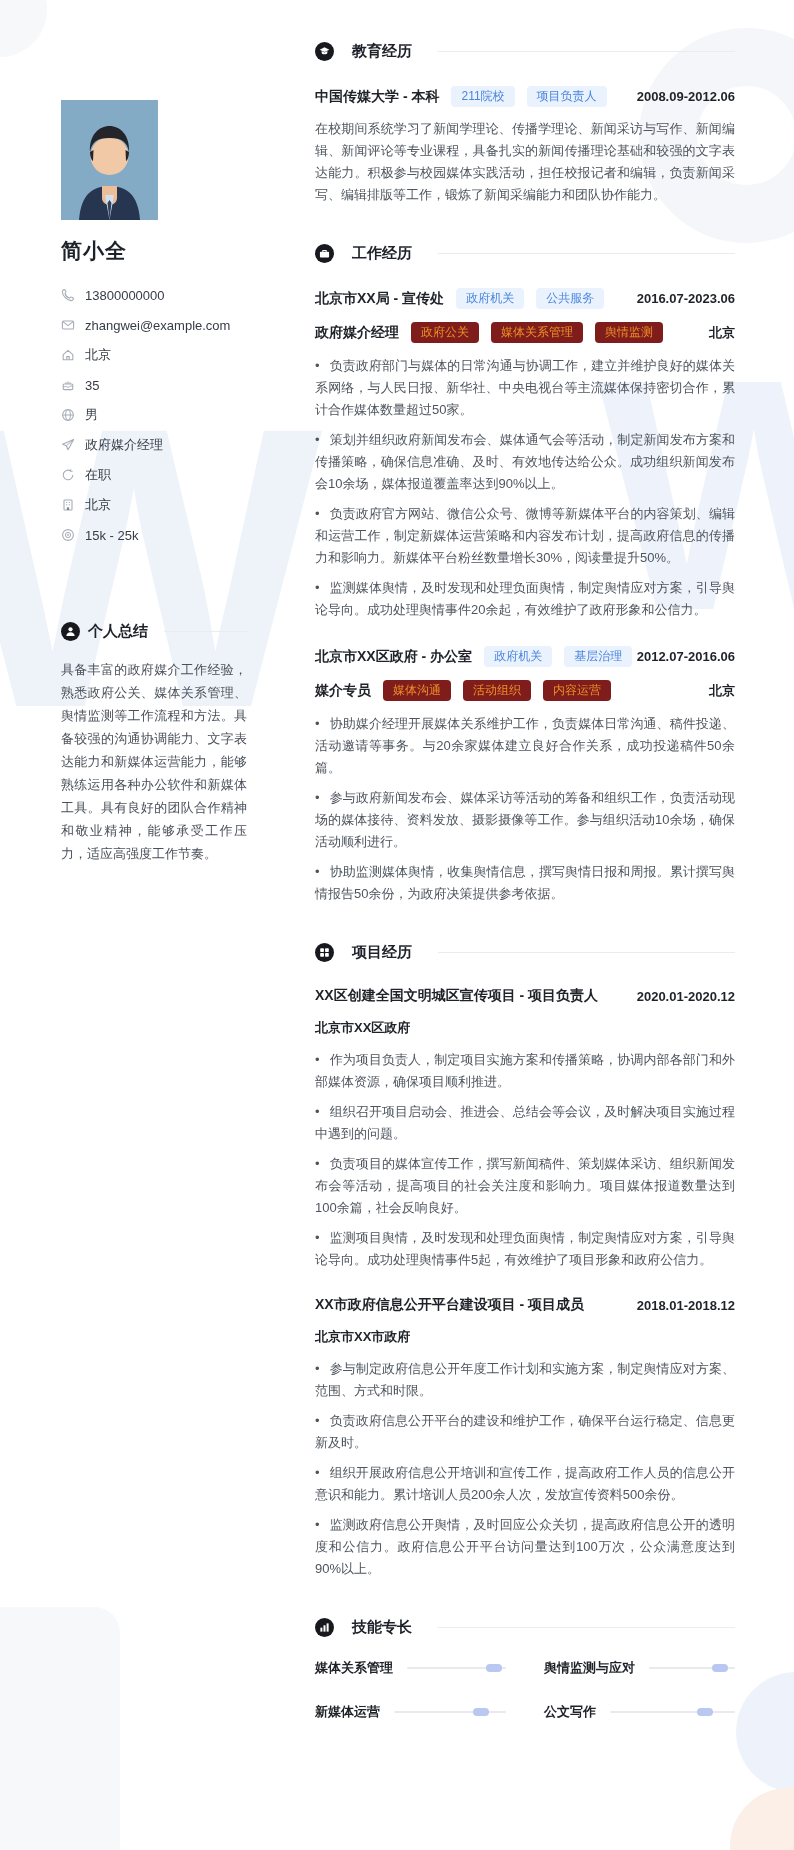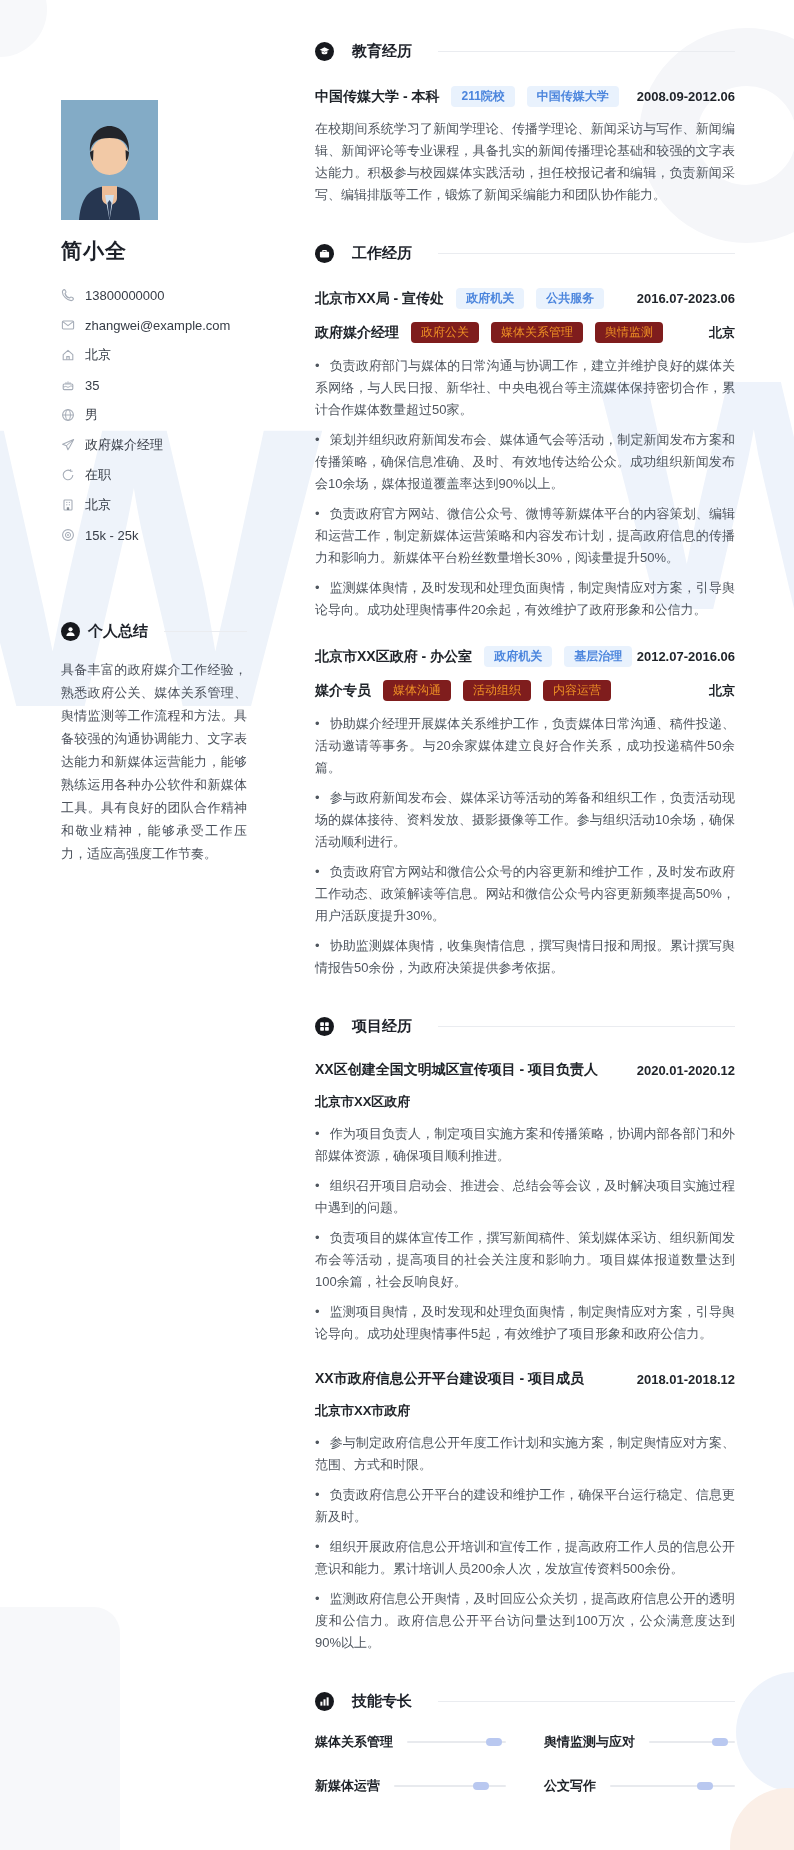--- a/index.html
+++ b/index.html
@@ -38,21 +38,21 @@
   .sec-head { display:flex; align-items:center; gap:18px; }
   .sec-icon { width:19px; height:19px; border-radius:50%; background:#17191e; display:flex; align-items:center; justify-content:center; flex:0 0 auto; }
   .sec-title { font-size:15px; font-weight:700; color:#1d2129; white-space:nowrap; }
   .sec-line { flex:1; height:1px; background:#eaecf0; margin-left:8px; }
 
   .row { display:flex; align-items:center; }
   .ttl { font-weight:700; font-size:14px; color:#1f2329; white-space:nowrap; }
   .date { margin-left:auto; font-weight:700; font-size:13px; color:#1f2329; white-space:nowrap; }
   .loc { margin-left:auto; font-weight:700; font-size:13px; color:#1f2329; }
   .tag { margin-left:12px; padding:2px 10px; border-radius:4px; font-size:12px; line-height:17px; white-space:nowrap; }
-  .tag-blue { background:#e9f2fd; color:#4b85dd;font-weight:bold; }
+  .tag-blue { background:#e9f2fd; color:#4b85dd; }
   .tag-orange { background:#7f1d1d; color:#ee9025; }
 
   .entry-head { margin-top:25px; }
   .pos-row { margin-top:13px; }
   .major { margin-top:15px; font-size:13px; font-weight:700; color:#1f2329; }
   .para { margin-top:11px; font-size:13px; line-height:22px; color:#4e555e; text-align:justify; }
   .bullets { margin-top:12px; }
   .bullet { font-size:13px; line-height:22px; color:#4e555e; text-align:justify; margin-bottom:8px; }
   .bullet::before { content:"•"; margin-right:10px; color:#4e555e; }
   .org { margin-top:14px; font-size:13px; font-weight:700; color:#1f2329; }
@@ -186,21 +186,21 @@
                 <path d="M6 1.4 0.7 4 6 6.6 11.3 4Z" fill="#fff"></path>
                 <path d="M2.9 5.5v2.1c0 .8 1.4 1.5 3.1 1.5s3.1-.7 3.1-1.5V5.5L6 7Z" fill="#fff"></path>
               </svg>
           </span>
           <span class="sec-title">教育经历</span>
           <span class="sec-line"></span>
         </div>
         <div class="row entry-head">
           <span class="ttl">中国传媒大学 - 本科</span>
           <span class="tag tag-blue">211院校</span>
-          <span class="tag tag-blue">中国传媒大学</span>
+          <span class="tag tag-blue">项目负责人</span>
           <span class="date">2008.09-2012.06</span>
         </div>
         <p class="para">在校期间系统学习了新闻学理论、传播学理论、新闻采访与写作、新闻编辑、新闻评论等专业课程，具备扎实的新闻传播理论基础和较强的文字表达能力。积极参与校园媒体实践活动，担任校报记者和编辑，负责新闻采写、编辑排版等工作，锻炼了新闻采编能力和团队协作能力。</p>
       </section>
 
       <section class="section">
         <div class="sec-head">
           <span class="sec-icon">
             <svg width="11" height="11" viewBox="0 0 12 12">
                 <path d="M4.2 4.4V2.8h3.6v1.6" fill="none" stroke="#fff" stroke-width="1.1"></path>
@@ -243,21 +243,20 @@
           <div class="row pos-row">
             <span class="ttl">媒介专员</span>
             <span class="tag tag-orange">媒体沟通</span>
             <span class="tag tag-orange">活动组织</span>
             <span class="tag tag-orange">内容运营</span>
             <span class="loc">北京</span>
           </div>
           <div class="bullets">
             <p class="bullet">协助媒介经理开展媒体关系维护工作，负责媒体日常沟通、稿件投递、活动邀请等事务。与20余家媒体建立良好合作关系，成功投递稿件50余篇。</p>
             <p class="bullet">参与政府新闻发布会、媒体采访等活动的筹备和组织工作，负责活动现场的媒体接待、资料发放、摄影摄像等工作。参与组织活动10余场，确保活动顺利进行。</p>
-            <p class="bullet">负责政府官方网站和微信公众号的内容更新和维护工作，及时发布政府工作动态、政策解读等信息。网站和微信公众号内容更新频率提高50%，用户活跃度提升30%。</p>
             <p class="bullet">协助监测媒体舆情，收集舆情信息，撰写舆情日报和周报。累计撰写舆情报告50余份，为政府决策提供参考依据。</p>
           </div>
         </div>
       </section>
 
       <section class="section">
         <div class="sec-head">
           <span class="sec-icon">
             <svg width="11" height="11" viewBox="0 0 12 12">
                 <rect x="1.3" y="1.3" width="4.1" height="4.1" rx="0.8" fill="#fff"></rect>

